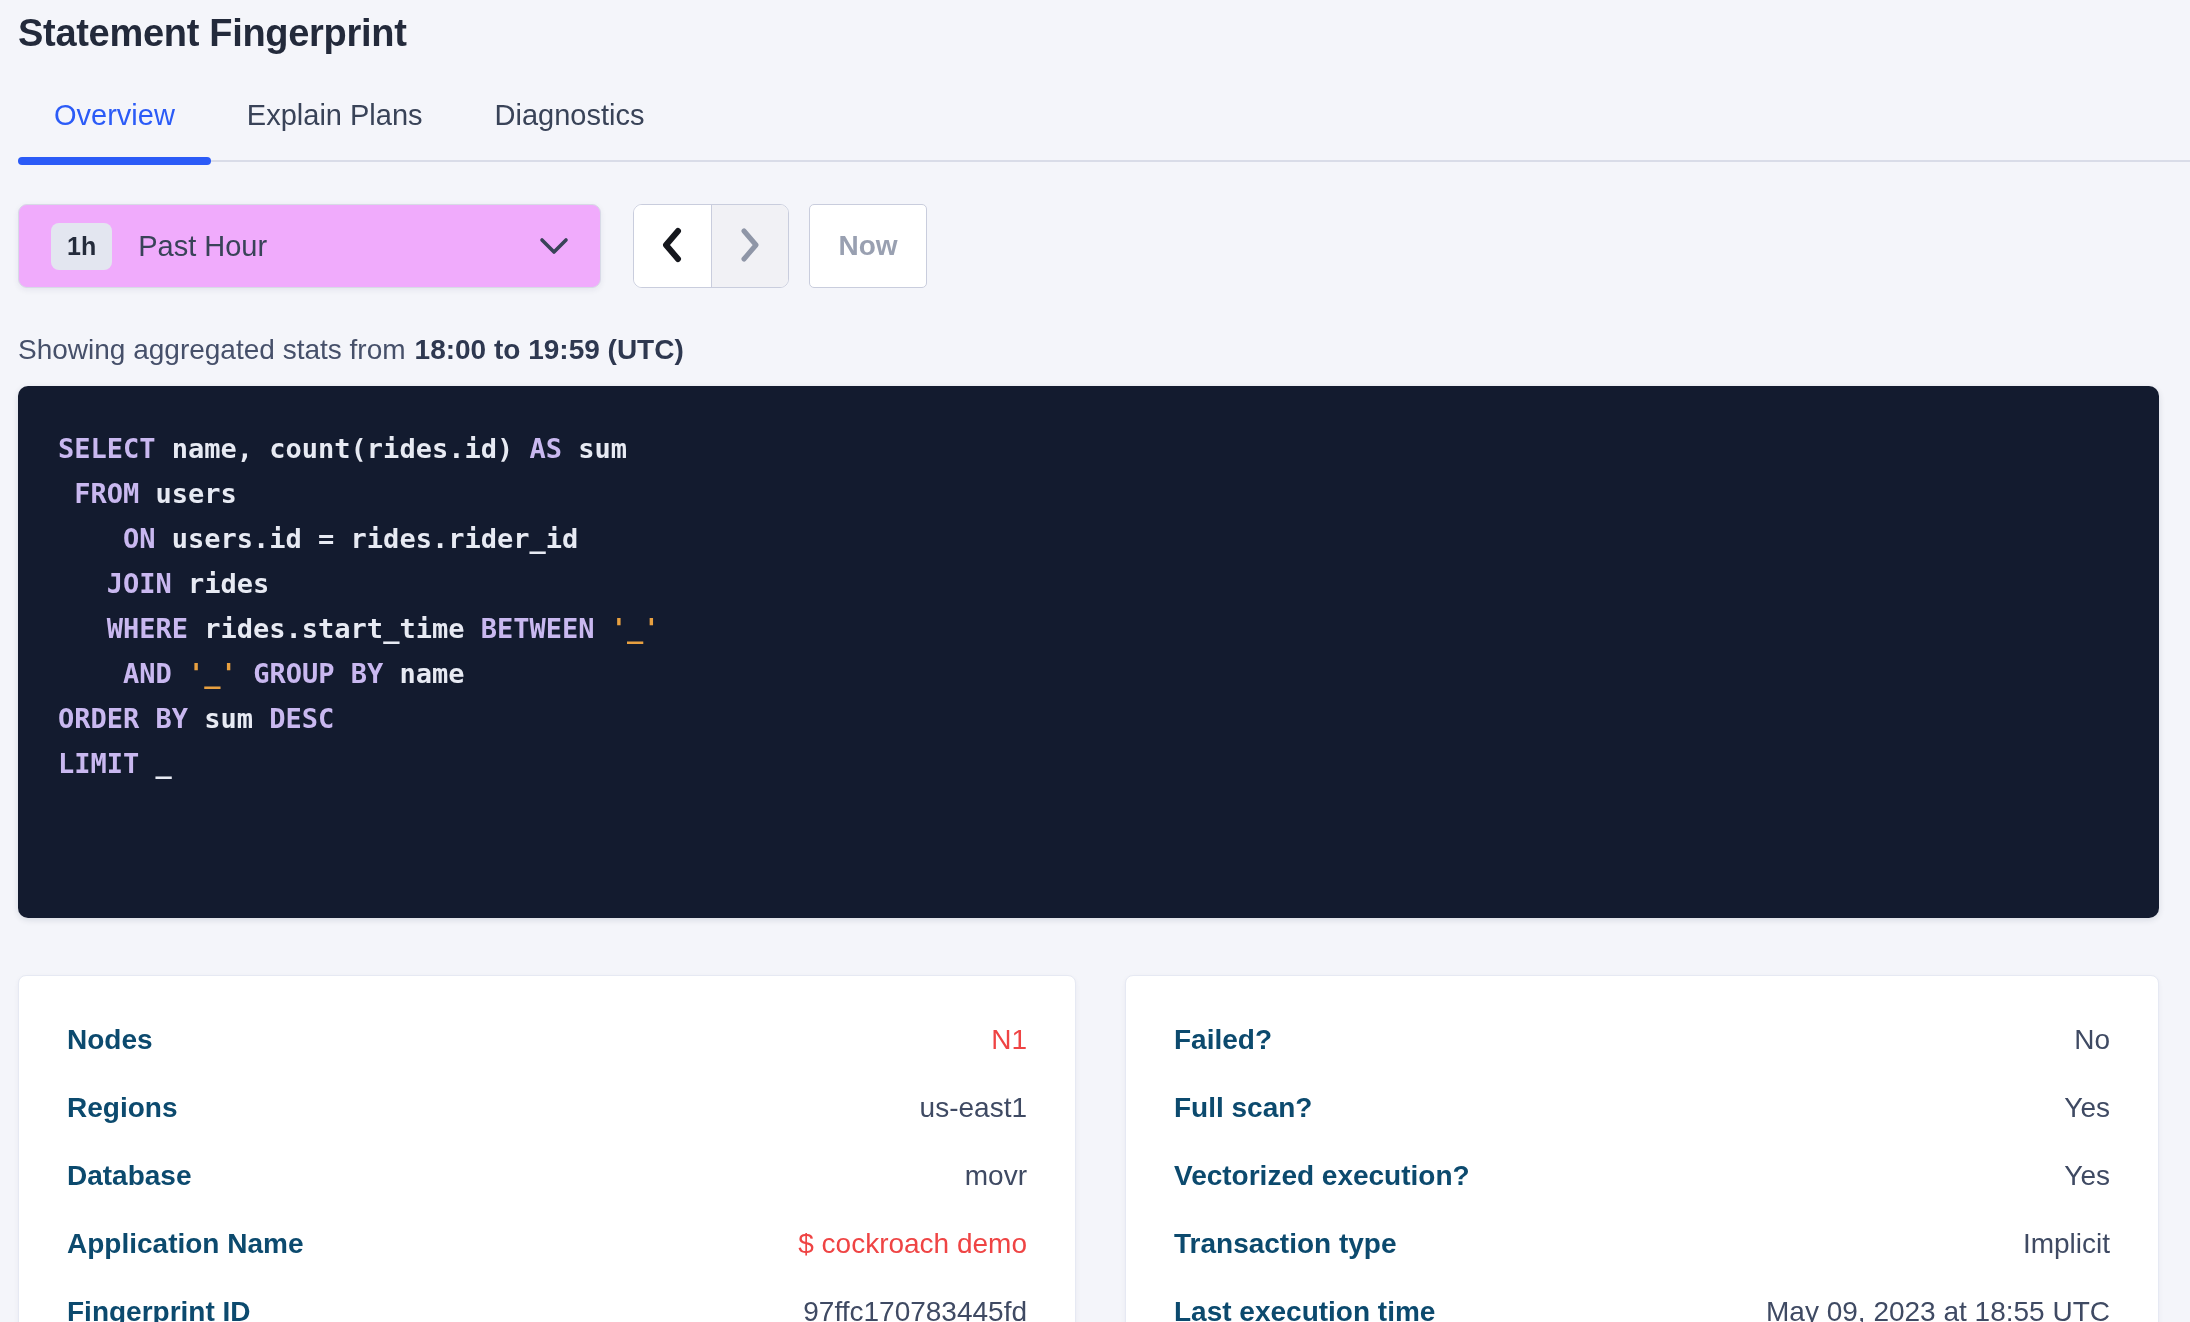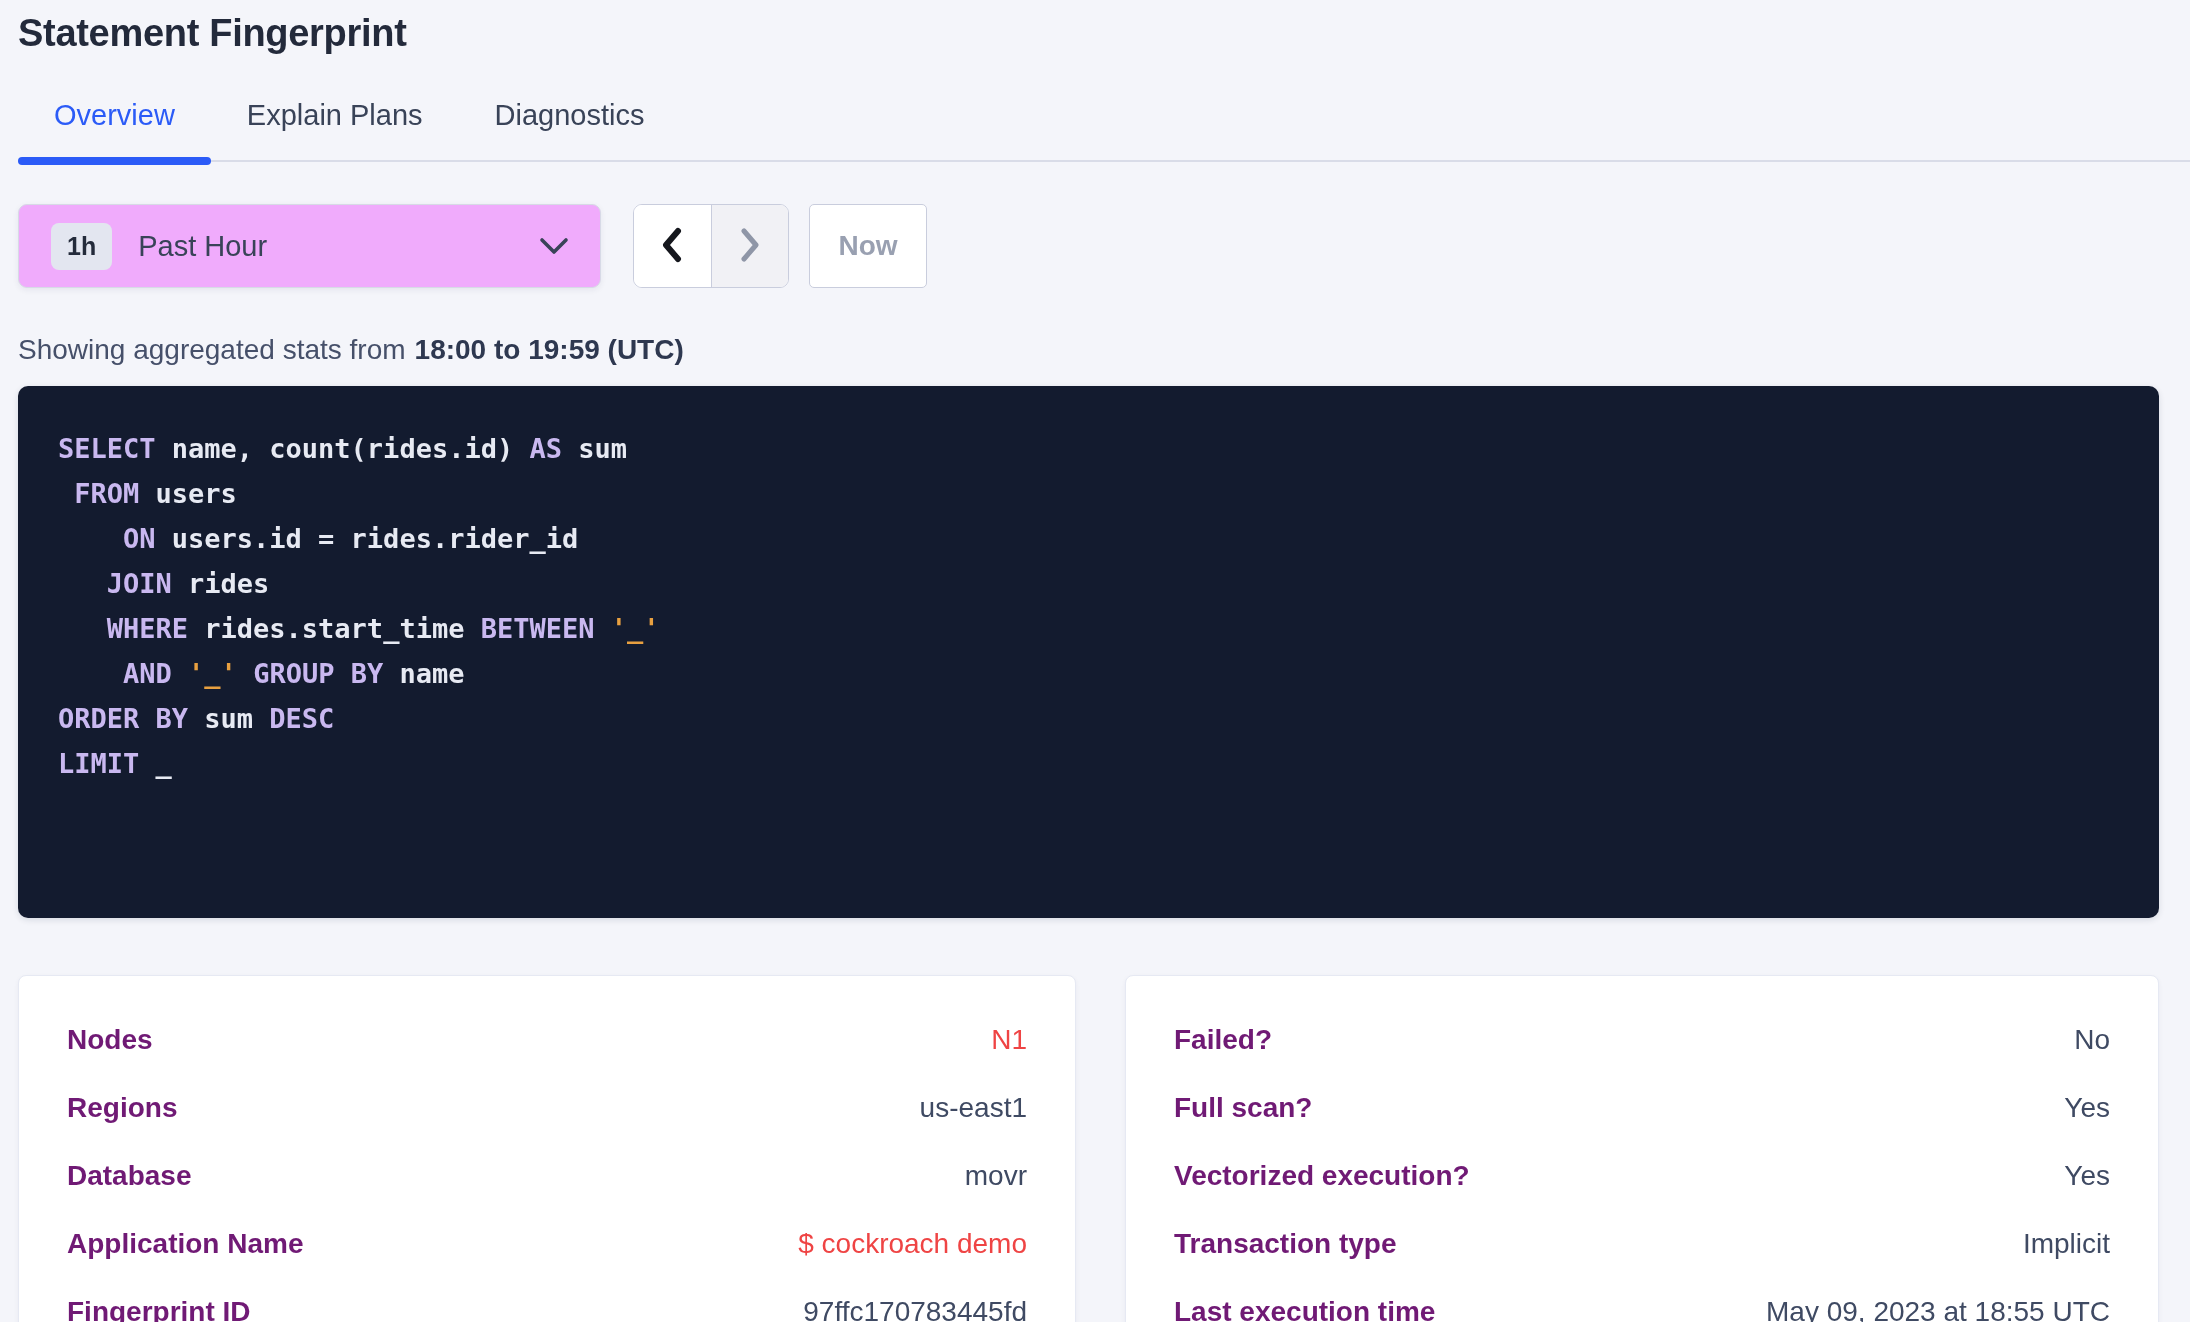--- a/index.html
+++ b/index.html
@@ -138,21 +138,21 @@
     padding: 30px 48px;
   }
   .card.left  { width: 1058px; }
   .card.right { width: 1034px; }
   .detail-row {
     height: 68px;
     display: flex;
     align-items: center;
     justify-content: space-between;
   }
-  .detail-label { font-size: 28px; font-weight: 700; color: #701a75; }
+  .detail-label { font-size: 28px; font-weight: 700; color: #0c4a6e; }
   .detail-value { font-size: 28px; color: #3f4a63; }
   .detail-value.link { color: #ef4444; cursor: pointer; }
 </style>
 </head>
 <body>
 
 <div class="page">
 
   <h1 class="page-title">Statement Fingerprint</h1>
 

